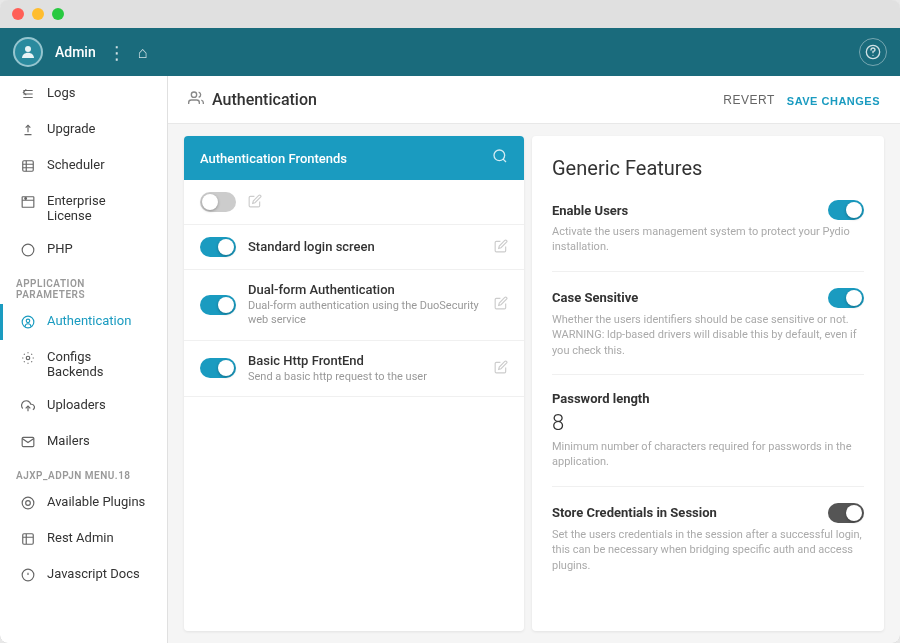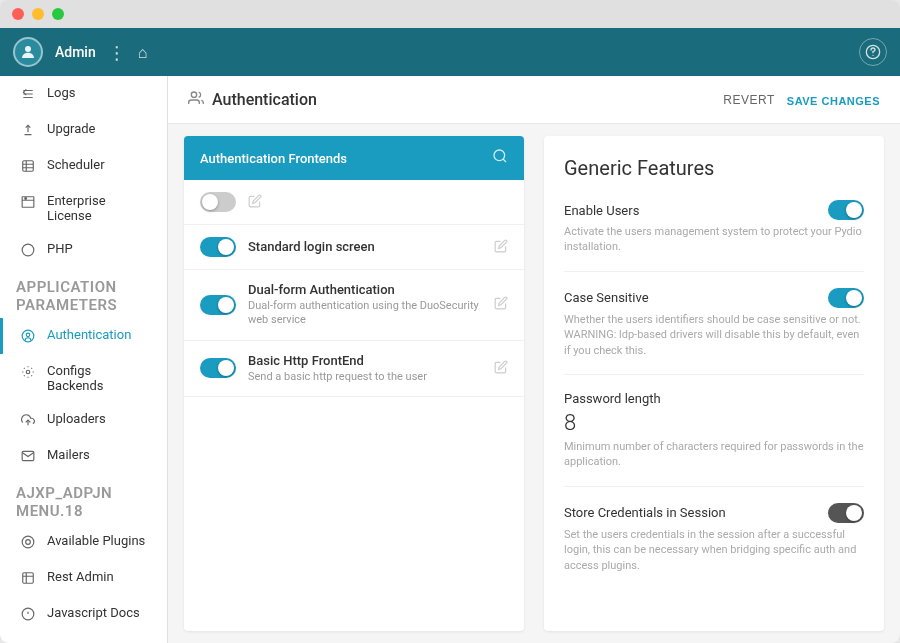--- a/index.html
+++ b/index.html
@@ -125,21 +125,21 @@
       width: 18px; height: 18px;
       display: flex; align-items: center; justify-content: center;
       font-size: 14px;
       color: #666;
       flex-shrink: 0;
     }
     .sidebar-item.active .s-icon { color: #1a9bc0; }
 
     .sidebar-section-label {
       padding: 10px 16px 4px;
-      font-size: 15px;
+      font-size: 10px;
       color: #999;
       font-weight: 600;
       letter-spacing: 0.5px;
       text-transform: uppercase;
     }
 
     
     .content-area {
       flex: 1;
       display: flex;
@@ -189,21 +189,21 @@
       font-size: 11px;
       color: #1a9bc0;
       cursor: pointer;
       font-weight: 600;
       letter-spacing: 0.5px;
     }
 
     .content-body {
       display: flex;
       flex: 1;
-      gap: 20px;
+      gap: 8px;
       padding: 12px 16px;
       overflow: hidden;
     }
 
     
     .left-panel {
       width: 340px;
       background: white;
       border-radius: 4px;
       overflow: hidden;
@@ -306,21 +306,21 @@
     .feature-item:last-child { border-bottom: none; }
 
     .feature-row {
       display: flex;
       align-items: center;
       justify-content: space-between;
       margin-bottom: 4px;
     }
     .feature-name {
       font-size: 13px;
-      font-weight: 400;
+      font-weight: 700;
       color: #333;
     }
     .feature-desc {
       font-size: 11px;
       color: #aaa;
       line-height: 1.4;
     }
 
     .password-value {
       font-size: 22px;

